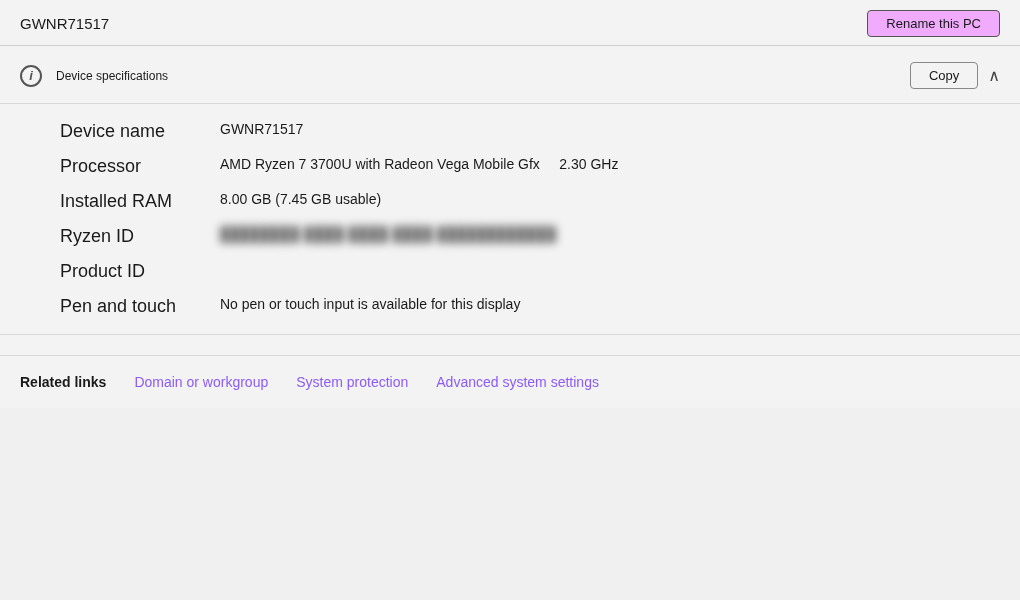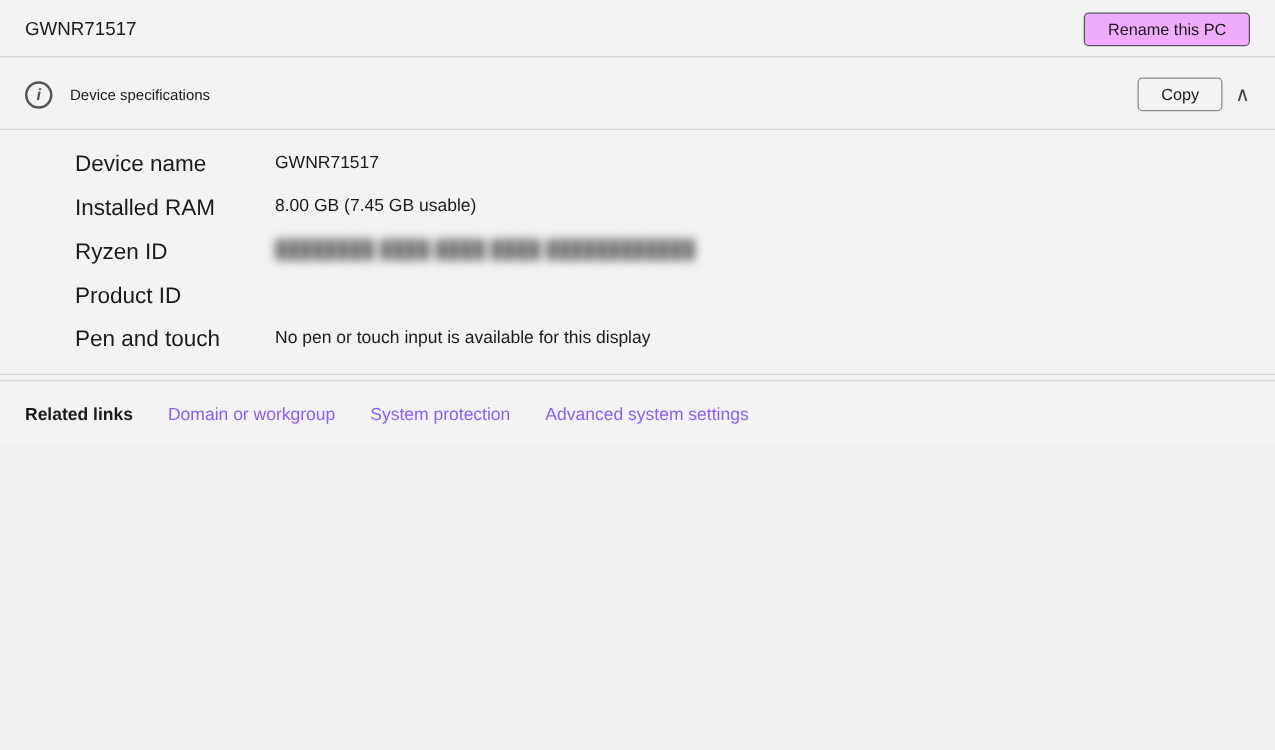--- a/index.html
+++ b/index.html
@@ -148,21 +148,21 @@
     }
 
     
     .related-links {
       display: flex;
       align-items: center;
       padding: 18px 20px;
       background-color: #f3f3f3;
       gap: 0;
       border-top: 1px solid #d8d8d8;
-      margin-top: 4px;
+      margin-top: 20px;
     }
 
     .related-links-label {
       font-size: 14px;
       font-weight: 600;
       color: #1a1a1a;
       margin-right: 28px;
     }
 
     .related-link {
@@ -199,20 +199,24 @@
     </div>
   </div>
 
   <div class="spec-table">
 
     <div class="spec-row">
       <span class="spec-label">Device name</span>
       <span class="spec-value">GWNR71517</span>
     </div>
 
+    <div class="spec-row">
+      <span class="spec-label">Processor</span>
+      <span class="spec-value">AMD Ryzen 7 3700U with Radeon Vega Mobile Gfx &nbsp;&nbsp;&nbsp; 2.30 GHz</span>
+    </div>
 
     <div class="spec-row">
       <span class="spec-label">Installed RAM</span>
       <span class="spec-value">8.00 GB (7.45 GB usable)</span>
     </div>
 
     <div class="spec-row">
       <span class="spec-label">Ryzen ID</span>
       <span class="spec-value blurred">████████-████-████-████-████████████</span>
     </div>

